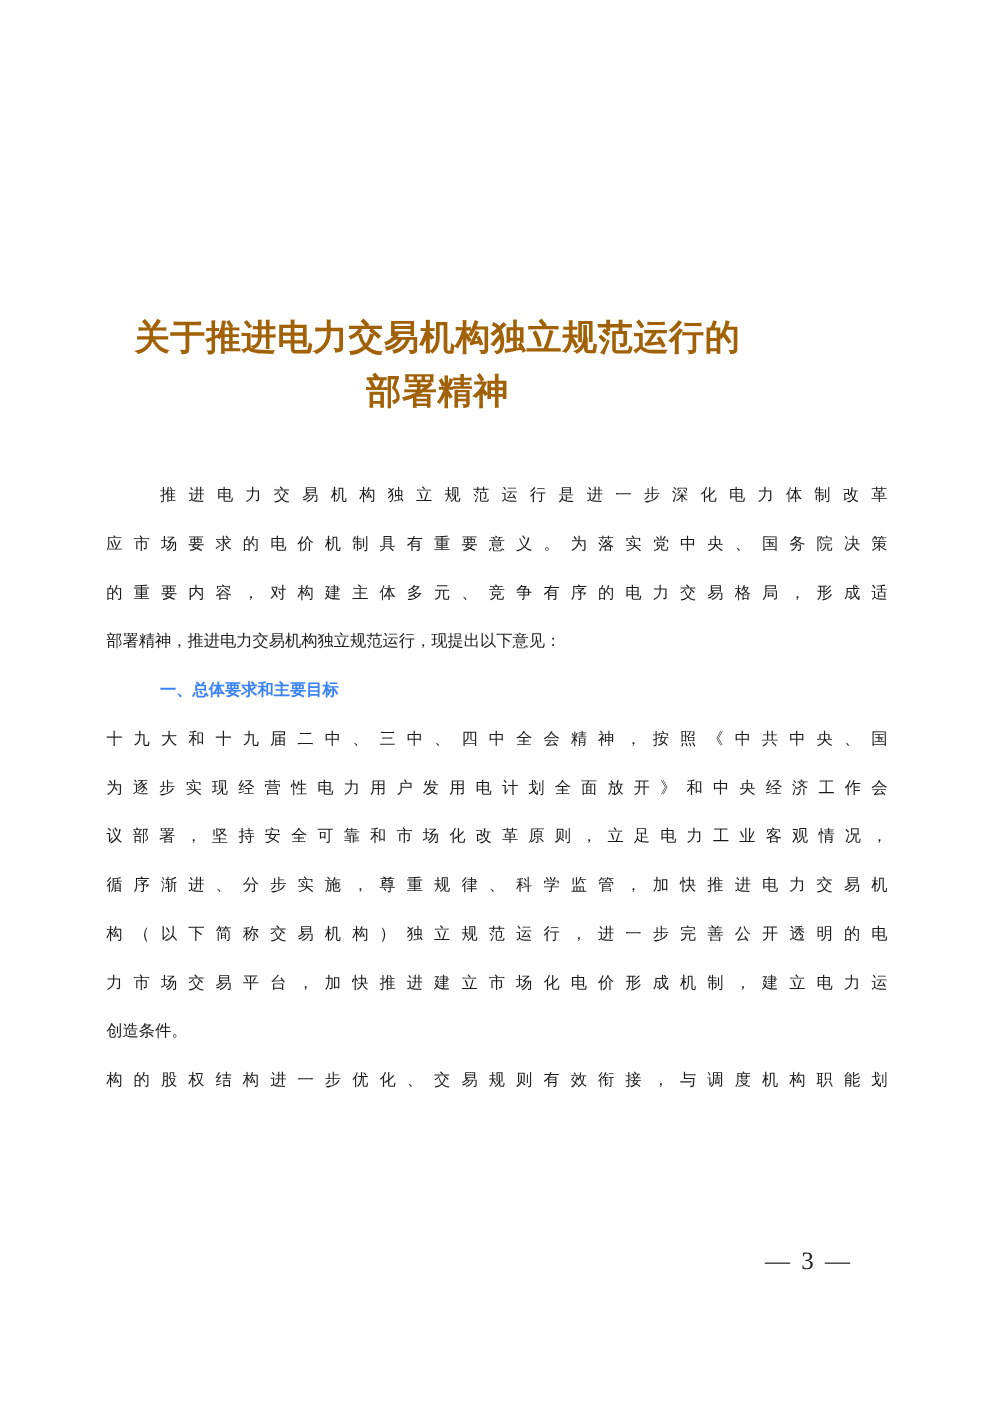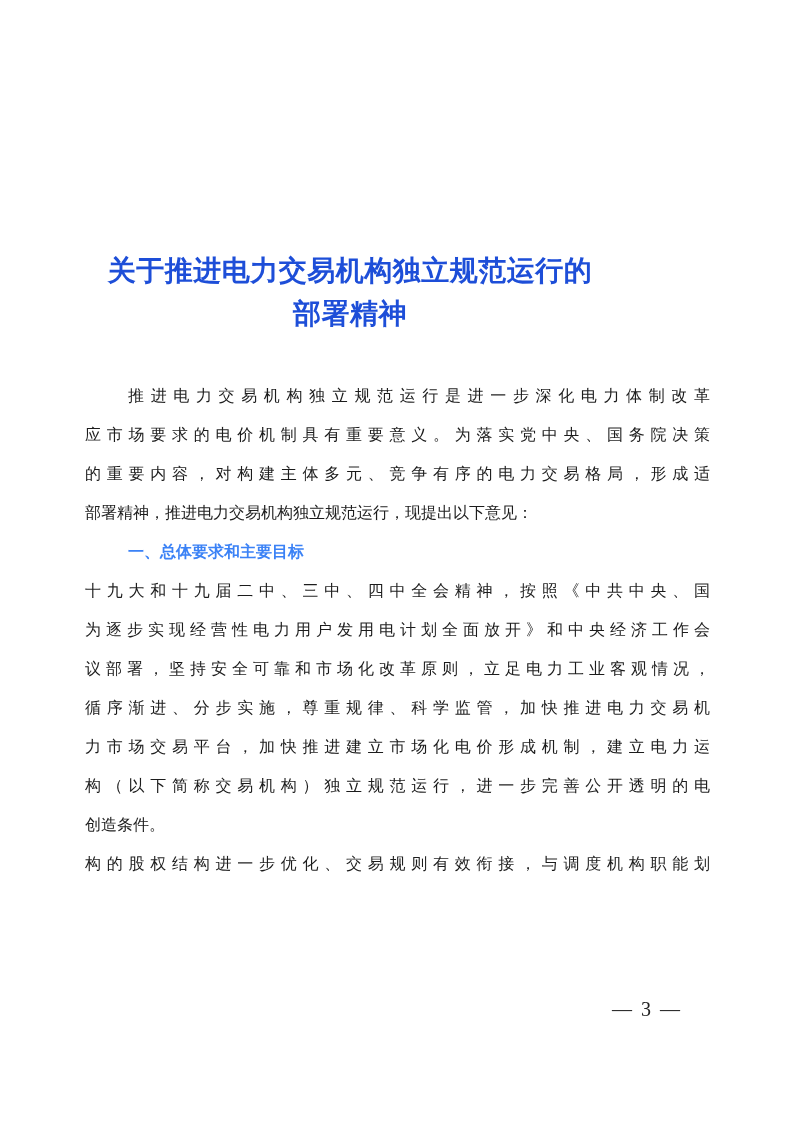--- a/index.html
+++ b/index.html
@@ -19,28 +19,28 @@
   .doc-title {
     position: absolute;
     top: 249px;
     left: 0;
     width: 700px;
     text-align: center;
     font-size: 28px;
     font-weight: bold;
     line-height: 43px;
     letter-spacing: 0.5px;
-    color: #1d4ed8;
+    color: #a16207;
   }
   .body-text {
     position: absolute;
     top: 376px;
     left: 85px;
     width: 625px;
-    font-size: 16px;
+    font-size: 13px;
     line-height: 39px;
     color: #1c1c1c;
   }
   .line {
     height: 39px;
     overflow: hidden;
     text-align: justify;
     text-align-last: justify;
     white-space: normal;
   }
@@ -86,22 +86,22 @@
   <div class="body-text">
     <div class="line indent">推进电力交易机构独立规范运行是进一步深化电力体制改革</div>
     <div class="line">应市场要求的电价机制具有重要意义。为落实党中央、国务院决策</div>
     <div class="line">的重要内容，对构建主体多元、竞争有序的电力交易格局，形成适</div>
     <div class="line end">部署精神，推进电力交易机构独立规范运行，现提出以下意见：</div>
     <div class="line heading">一、总体要求和主要目标</div>
     <div class="line">十九大和十九届二中、三中、四中全会精神，按照《中共中央、国</div>
     <div class="line">为逐步实现经营性电力用户发用电计划全面放开》和中央经济工作会</div>
     <div class="line">议部署，坚持安全可靠和市场化改革原则，立足电力工业客观情况，</div>
     <div class="line">循序渐进、分步实施，尊重规律、科学监管，加快推进电力交易机</div>
+    <div class="line">构（以下简称交易机构）独立规范运行，进一步完善公开透明的电</div>
     <div class="line">力市场交易平台，加快推进建立市场化电价形成机制，建立电力运</div>
-    <div class="line">构（以下简称交易机构）独立规范运行，进一步完善公开透明的电</div>
     <div class="line end">创造条件。</div>
     <div class="line">构的股权结构进一步优化、交易规则有效衔接，与调度机构职能划</div>
   </div>
 
   <div class="footer">
     <span class="page-num">— 3 —</span>
   </div>
 
 </div>
 

